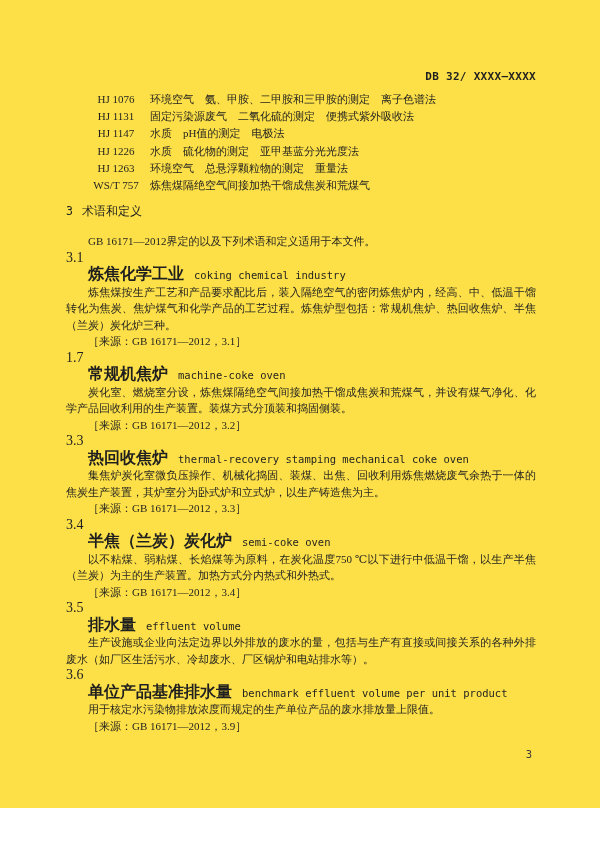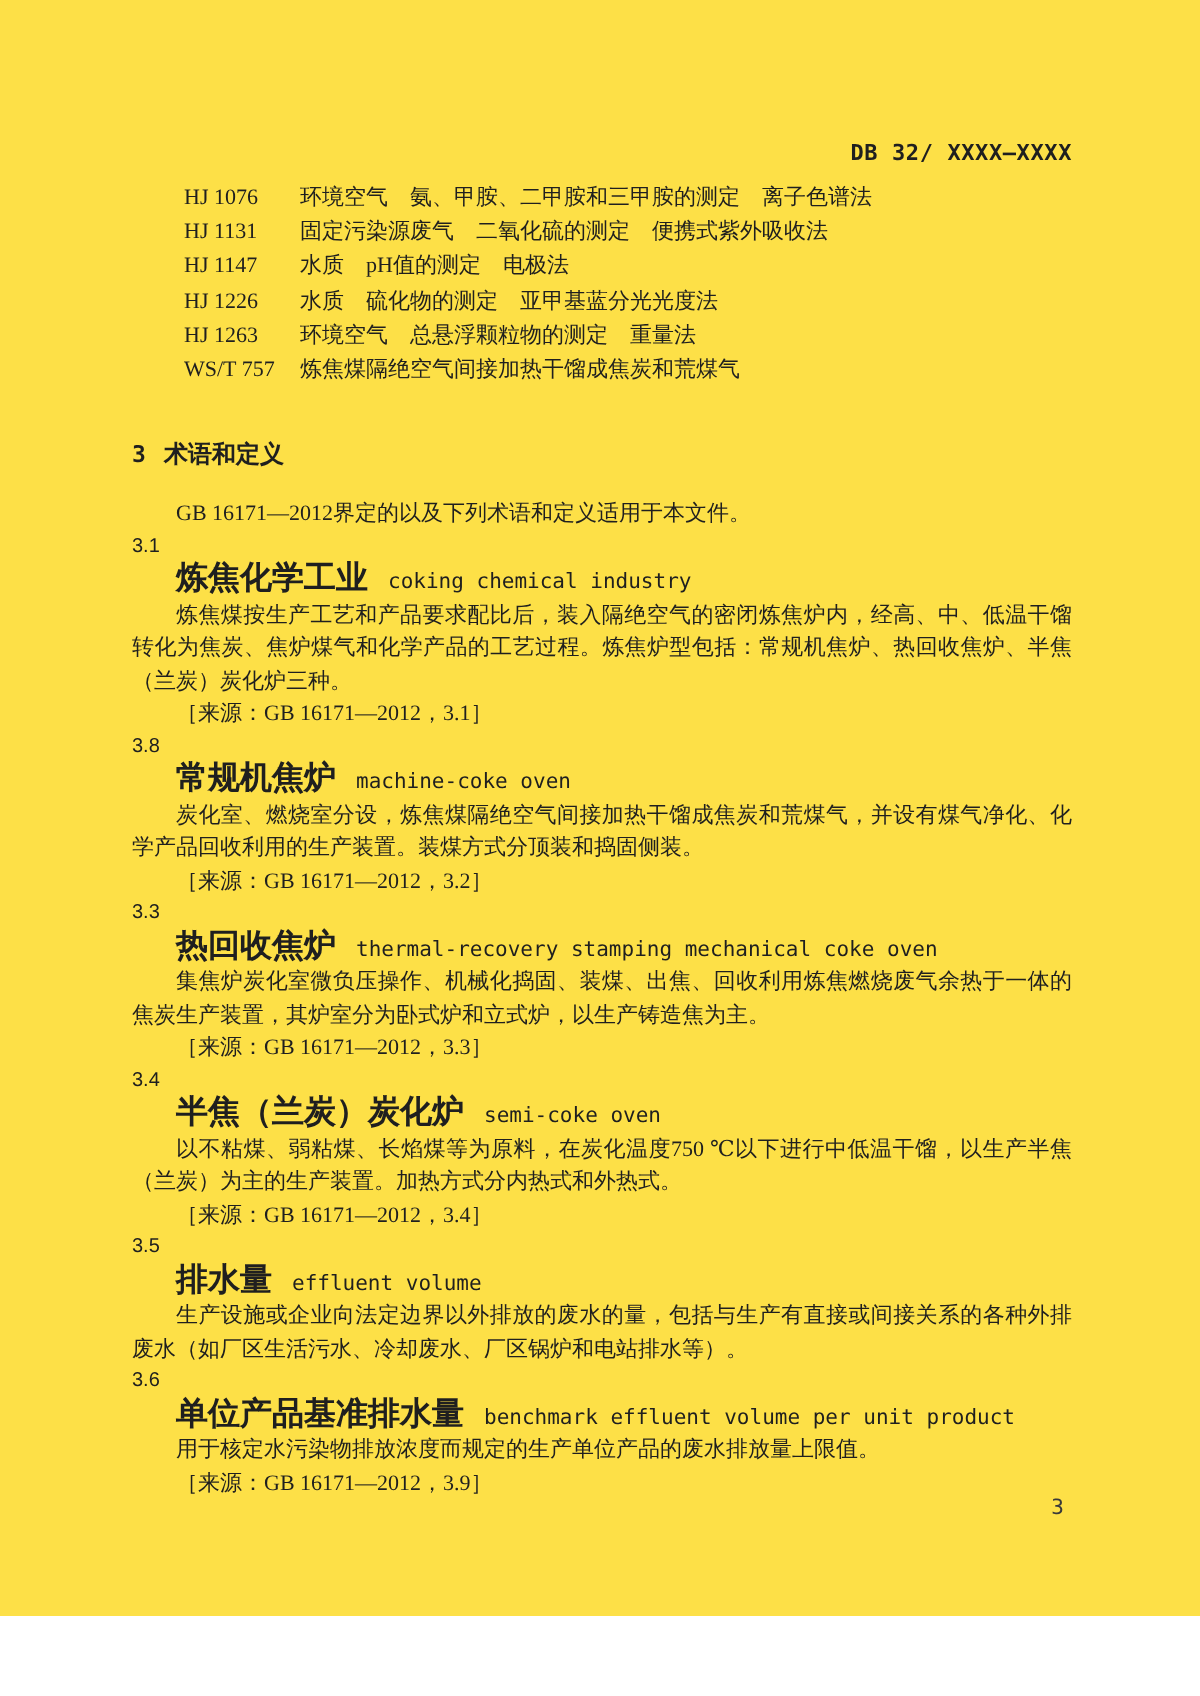--- a/index.html
+++ b/index.html
@@ -17,42 +17,42 @@
   .doc-header {
     text-align:right;
     font-family:"DejaVu Sans Mono","Liberation Mono",monospace;
     font-size:11px;
     font-weight:bold;
     letter-spacing:0.3px;
     white-space:nowrap;
   }
   .refs { margin:8px 0 0 26px; }
   .ref-line { line-height:17.2px; white-space:nowrap; }
-  .ref-code { display:inline-block; min-width:48px; margin-right:10px; }
+  .ref-code { display:inline-block; min-width:48px; margin-right:10px;text-align:center; }
   .section-heading {
-    margin-top:24px;
+    margin-top:8px;
     font-family:"Liberation Sans","DejaVu Sans",sans-serif;
-    font-weight:bold;
+    font-weight:normal;
     font-size:12px;
     line-height:18px;
   }
   .section-number {
     font-family:"DejaVu Sans Mono","Liberation Mono",monospace;
     margin-right:9px;
     font-size:11.5px;
   }
   .intro {
     margin:13px 0 0 0;
     text-indent:2em;
     line-height:16.5px;
   }
   .term-block p, .term-block div { margin:0; }
   .clause-num {
-    font-family:Liberation Sans, sans-serif;
-    font-size:10px;
+    font-family:Liberation Serif, serif;
+    font-size:14px;
     line-height:16.5px;
   }
   .term-line { line-height:16.5px; padding-left:2em; }
   .term-zh {
     font-family:"Liberation Sans","DejaVu Sans",sans-serif;
     font-weight:bold;
     font-size:16px;
   }
   .term-en {
     font-family:"DejaVu Sans Mono","Liberation Mono",monospace;
@@ -114,21 +114,21 @@
   <div class="term-block">
     <div class="clause-num">3.1</div>
     <div class="term-line">
       <span class="term-zh">炼焦化学工业</span><span class="term-en">coking chemical industry</span>
     </div>
     <p class="definition">炼焦煤按生产工艺和产品要求配比后，装入隔绝空气的密闭炼焦炉内，经高、中、低温干馏转化为焦炭、焦炉煤气和化学产品的工艺过程。炼焦炉型包括：常规机焦炉、热回收焦炉、半焦（兰炭）炭化炉三种。</p>
     <p class="source">［来源：GB 16171—2012，3.1］</p>
   </div>
 
   <div class="term-block">
-    <div class="clause-num">3.8</div>
+    <div class="clause-num">1.7</div>
     <div class="term-line">
       <span class="term-zh">常规机焦炉</span><span class="term-en">machine-coke oven</span>
     </div>
     <p class="definition">炭化室、燃烧室分设，炼焦煤隔绝空气间接加热干馏成焦炭和荒煤气，并设有煤气净化、化学产品回收利用的生产装置。装煤方式分顶装和捣固侧装。</p>
     <p class="source">［来源：GB 16171—2012，3.2］</p>
   </div>
 
   <div class="term-block">
     <div class="clause-num">3.3</div>
     <div class="term-line">

